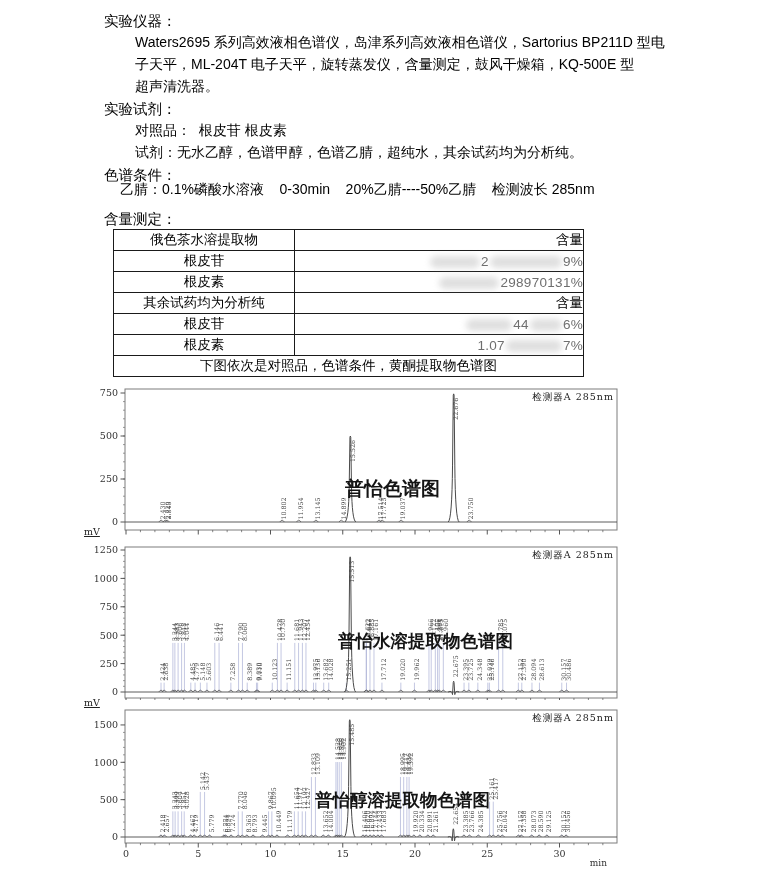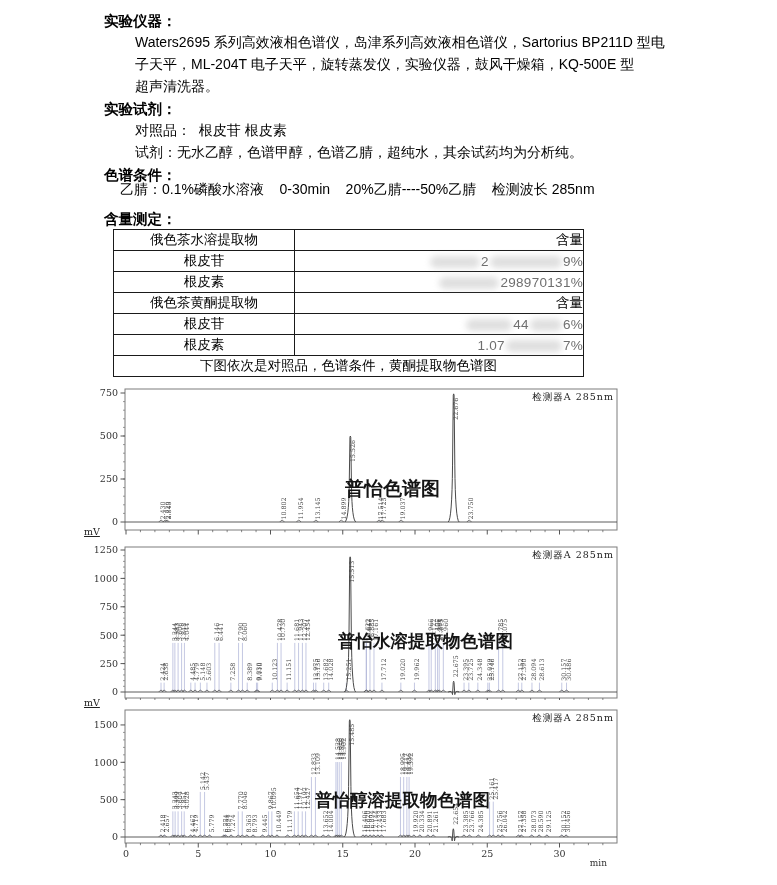--- a/index.html
+++ b/index.html
@@ -1,17 +1,17 @@
 <!DOCTYPE html>
 <html><head>
 <meta charset="utf-8">
 <style>
   html,body{margin:0;padding:0;background:#fff;}
   .page{position:relative;width:777px;height:885px;background:#fff;font-family:"Liberation Sans",sans-serif;color:#000;}
-  .sec-h{position:absolute;left:104px;font-size:14.5px;font-weight:bold;white-space:pre;}
+  .sec-h{position:absolute;left:104px;font-size:14.5px;font-weight:normal;white-space:pre;}
   .para{position:absolute;left:135px;font-size:14px;white-space:pre;}
   .cond{left:120px;}
   .assay-table{position:absolute;left:113px;top:229px;border-collapse:collapse;table-layout:fixed;width:468px;font-size:13.5px;}
   .assay-table td{border:1px solid #1a1a1a;height:20px;text-align:center;padding:0;vertical-align:middle;}
   .assay-table td.c1{width:180px;}
   .assay-table td.c2{width:288px;text-align:right;}
   .vfrag{color:#6e6e6e;letter-spacing:.3px;}
   .blur{display:inline-block;height:12px;border-radius:6px;background:rgba(185,185,185,.45);filter:blur(3px);vertical-align:-2px;margin:0 1px;}
   .chart{position:absolute;left:0;}
   #chart-1{top:383px;}
@@ -21,21 +21,21 @@
   #unit-2{top:526px;}
   #unit-3{top:697px;}
 </style>
 </head>
 <body>
 
 <div class="page">
 
   <div class="sec-h" style="top:12px">实验仪器：</div>
   <div class="para" style="top:34px">Waters2695 系列高效液相色谱仪，岛津系列高效液相色谱仪，Sartorius BP211D 型电</div>
-  <div class="para" style="top:56px">子天平，ML-204T 电子天平，旋转蒸发仪，实验仪器，鼓风干燥箱，KQ-500E 型</div>
+  <div class="para" style="top:56px">子天平，ML-204T 电子天平，旋转蒸发仪，含量测定，鼓风干燥箱，KQ-500E 型</div>
   <div class="para" style="top:78px">超声清洗器。</div>
 
   <div class="sec-h" style="top:100px">实验试剂：</div>
   <div class="para" style="top:122px">对照品：  根皮苷 根皮素</div>
   <div class="para" style="top:144px">试剂：无水乙醇，色谱甲醇，色谱乙腈，超纯水，其余试药均为分析纯。</div>
 
   <div class="sec-h" style="top:166px">色谱条件：</div>
   <div class="para cond" style="top:181px">乙腈：0.1%磷酸水溶液    0-30min    20%乙腈----50%乙腈    检测波长 285nm</div>
 
   <div class="sec-h" style="top:210px">含量测定：</div>
@@ -48,21 +48,21 @@
         </tr>
         <tr>
           <td class="c1">根皮苷</td>
           <td class="c2"><span class="blur" style="width: 50px;"></span><span class="vfrag">2</span><span class="blur" style="width: 72px;"></span><span class="vfrag">9%</span></td>
         </tr>
         <tr>
           <td class="c1">根皮素</td>
           <td class="c2"><span class="blur" style="width: 60px;"></span><span class="vfrag">298970131%</span></td>
         </tr>
         <tr>
-          <td class="c1">俄色茶黄酮提取物</td>
+          <td class="c1">其余试药均为分析纯</td>
           <td class="c2">含量</td>
         </tr>
         <tr>
           <td class="c1">根皮苷</td>
           <td class="c2"><span class="blur" style="width: 46px;"></span><span class="vfrag">44</span><span class="blur" style="width: 32px;"></span><span class="vfrag">6%</span></td>
         </tr>
         <tr>
           <td class="c1">根皮素</td>
           <td class="c2"><span class="vfrag">1.07</span><span class="blur" style="width: 56px;"></span><span class="vfrag">7%</span></td>
         </tr>

